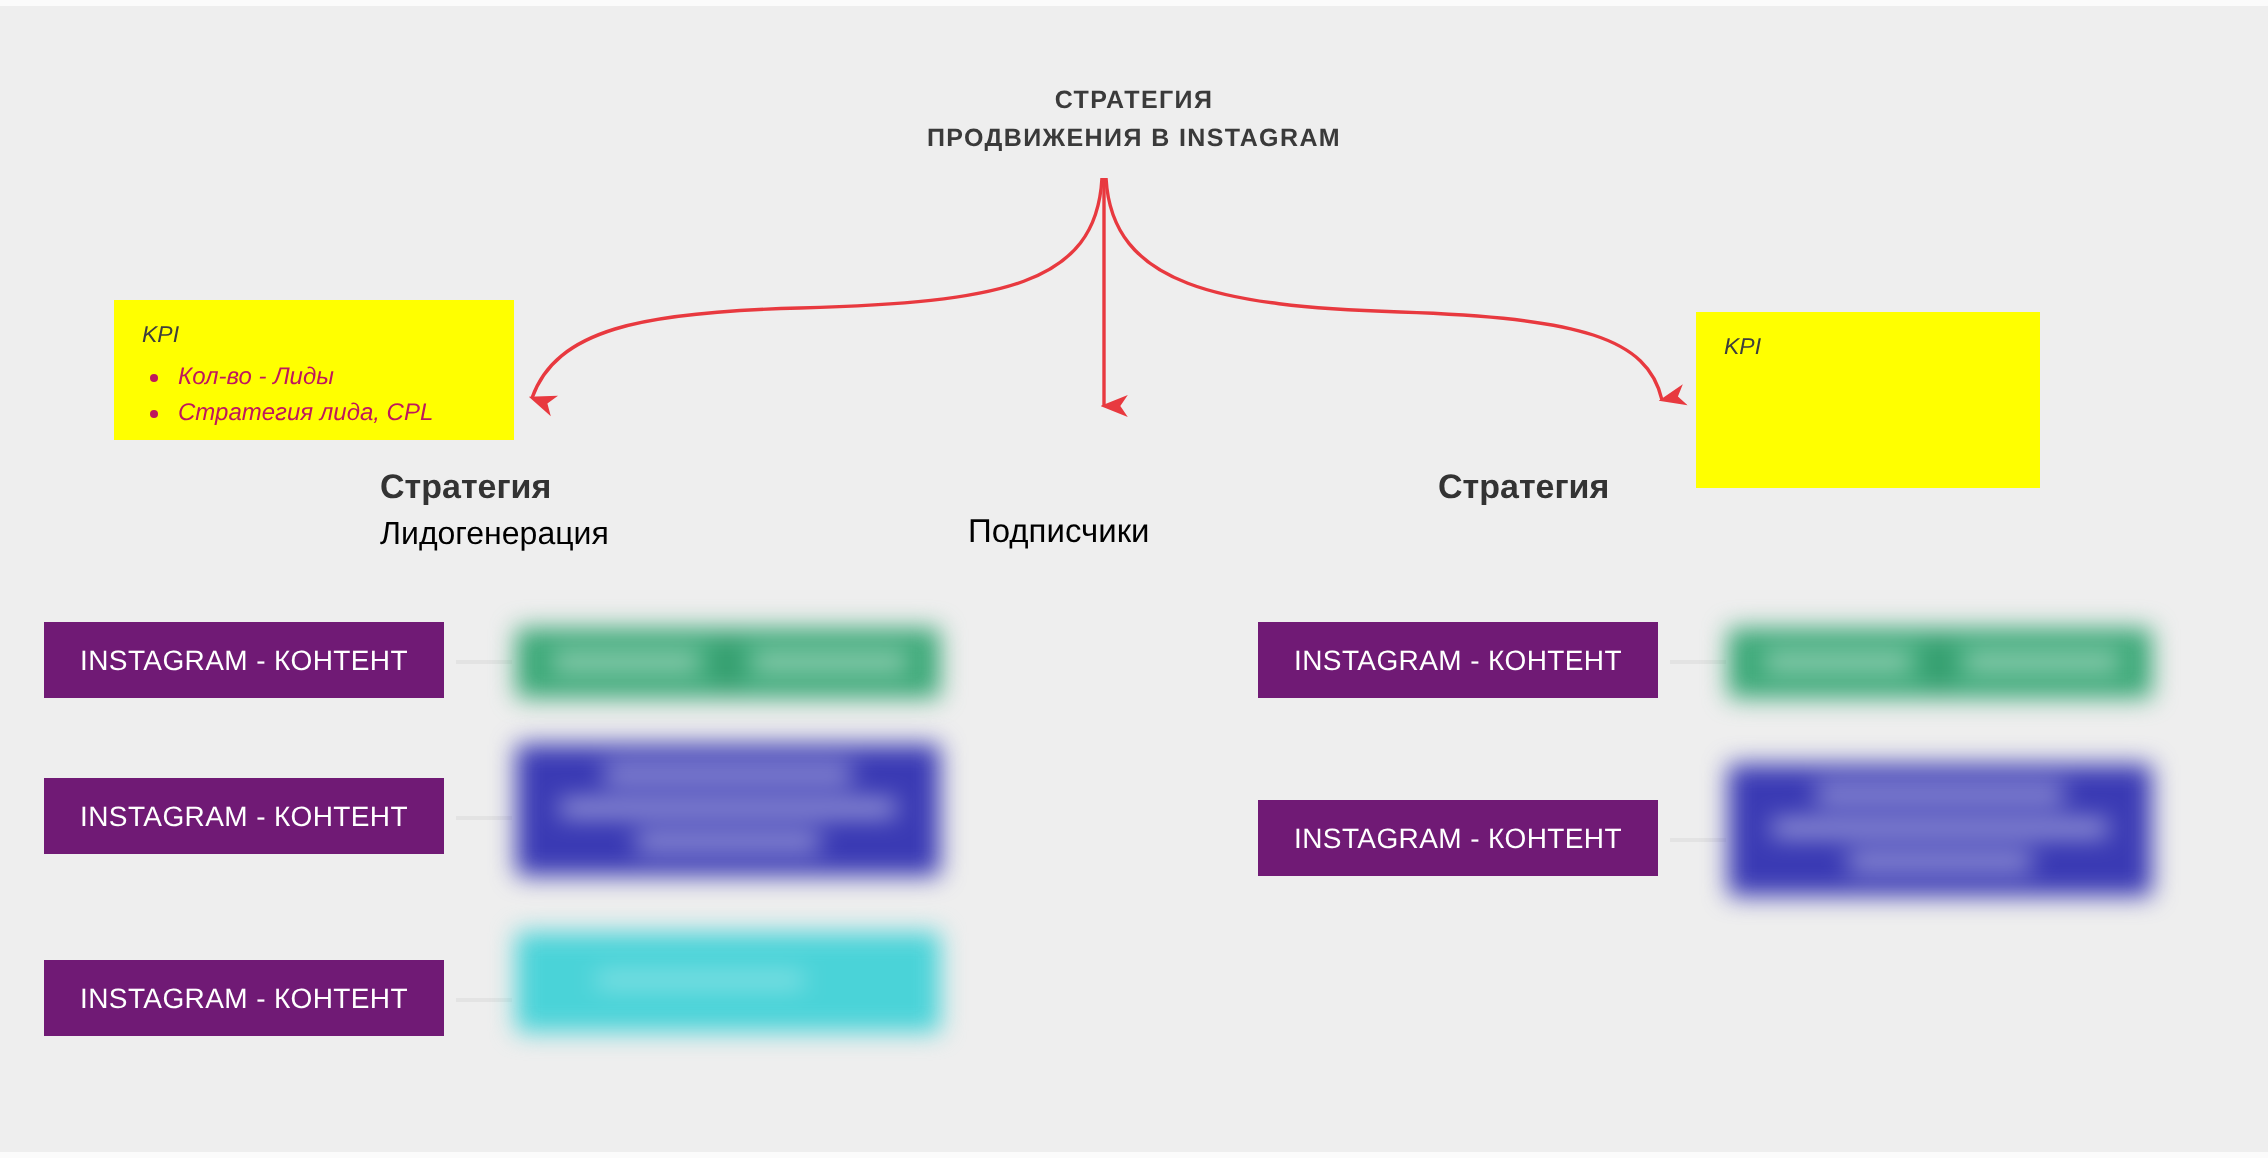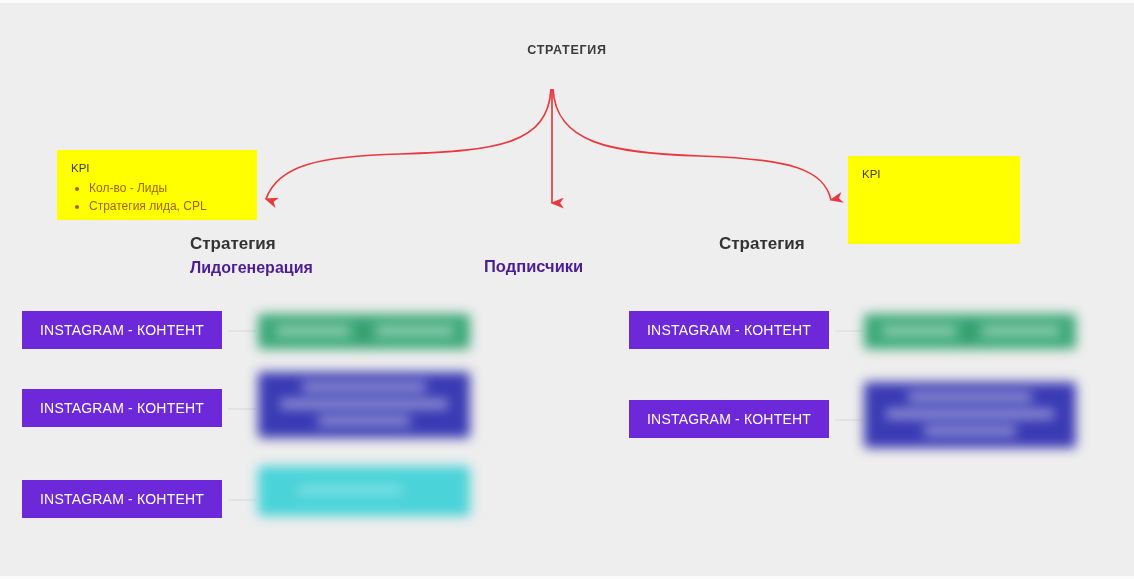--- a/index.html
+++ b/index.html
@@ -51,68 +51,69 @@
 
   
   .kpi-box {
     position: absolute;
     background: #ffff00;
     color: #333333;
     font-size: 12px;
     line-height: 1.45;
     padding: 10px 12px 11px 12px;
     box-sizing: border-box;
+    font-style: italic;
   }
   .kpi-title {
     display: block;
     margin: 0 0 3px 2px;
     font-size: 11.5px;
     color: #3d3d3d;
   }
   .kpi-list {
     margin: 0;
     padding-left: 20px;
     list-style: disc;
   }
   .kpi-list li {
     margin: 1px 0;
     font-size: 12px;
-    color: #a16207;
+    color: #be185d;
   }
   #kpi-left  { left: 57px;  top: 147px; width: 200px; height: 70px; }
   #kpi-right { left: 848px; top: 153px; width: 172px; height: 88px; }
 
   
   .strategy {
     position: absolute;
     color: #4a4a4a;
   }
   .strategy .s-title {
     display: block;
     font-size: 17px;
     font-weight: bold;
     color: #333333;
     line-height: 24px;
   }
   .strategy .s-sub {
     display: block;
     font-size: 16px;
-    font-weight: bold;
-    color: #4c1d95;
+    font-weight: normal;
+    color: #000000;
     line-height: 24px;
   }
   #strategy-left   { left: 190px; top: 229px; }
   #strategy-middle { left: 484px; top: 251px; }
   #strategy-middle .s-sub { font-size: 16.5px; }
   #strategy-right  { left: 719px; top: 229px; }
 
   
   .badge {
     position: absolute;
-    background: #6d28d9;
+    background: #701a75;
     color: #ffffff;
     font-size: 14px;
     letter-spacing: 0.2px;
     display: flex;
     align-items: center;
     justify-content: center;
     box-sizing: border-box;
     height: 38px;
   }
 
@@ -140,20 +141,21 @@
     background: #e3e3e3;
   }
 </style>
 </head>
 <body>
 
 <div id="canvas">
 
   <div id="title">
     <span class="line1">СТРАТЕГИЯ</span>
+    <span class="line2">ПРОДВИЖЕНИЯ В INSTAGRAM</span>
   </div>
 
   <svg id="arrows" viewBox="0 0 1134 579">
     <defs>
       <marker id="ah" markerWidth="7" markerHeight="8" refX="3.2" refY="7" orient="auto">
         <path d="M0,0 L3.2,8 L6.4,0 L3.2,2.2 Z" fill="#e8393f"></path>
       </marker>
     </defs>
 
     <path d="M 551,86 C 548,140 500,148 400,151 C 320,153 278,162 266,196" fill="none" stroke="#e8393f" stroke-width="1.7" marker-end="url(#ah)"></path>

